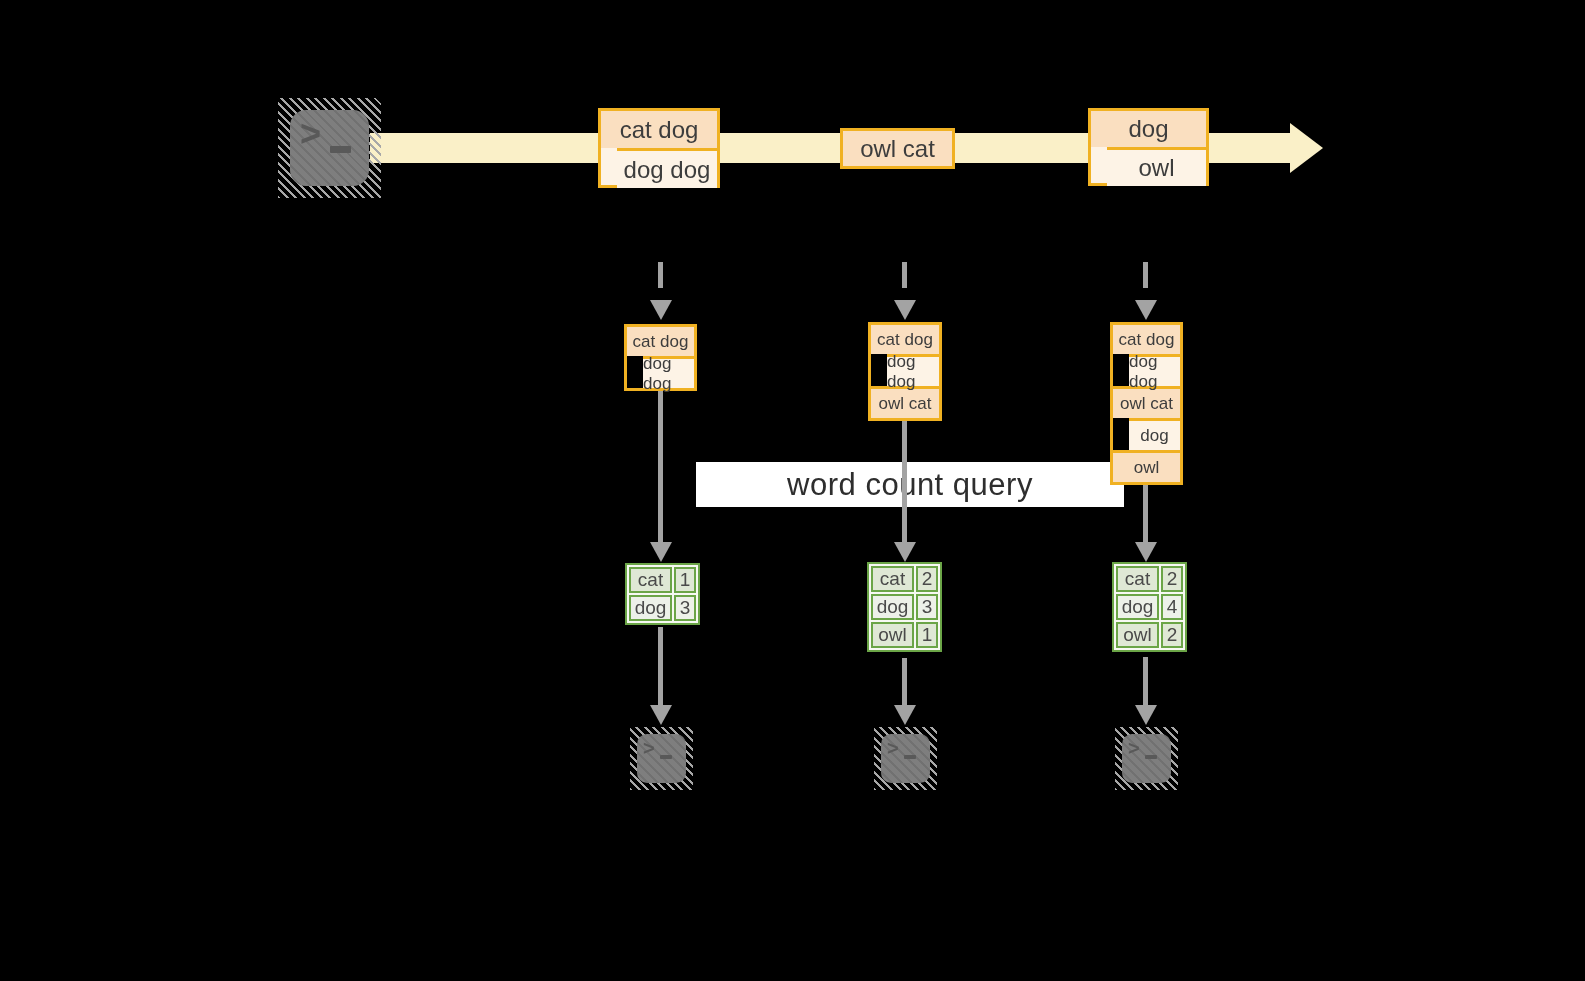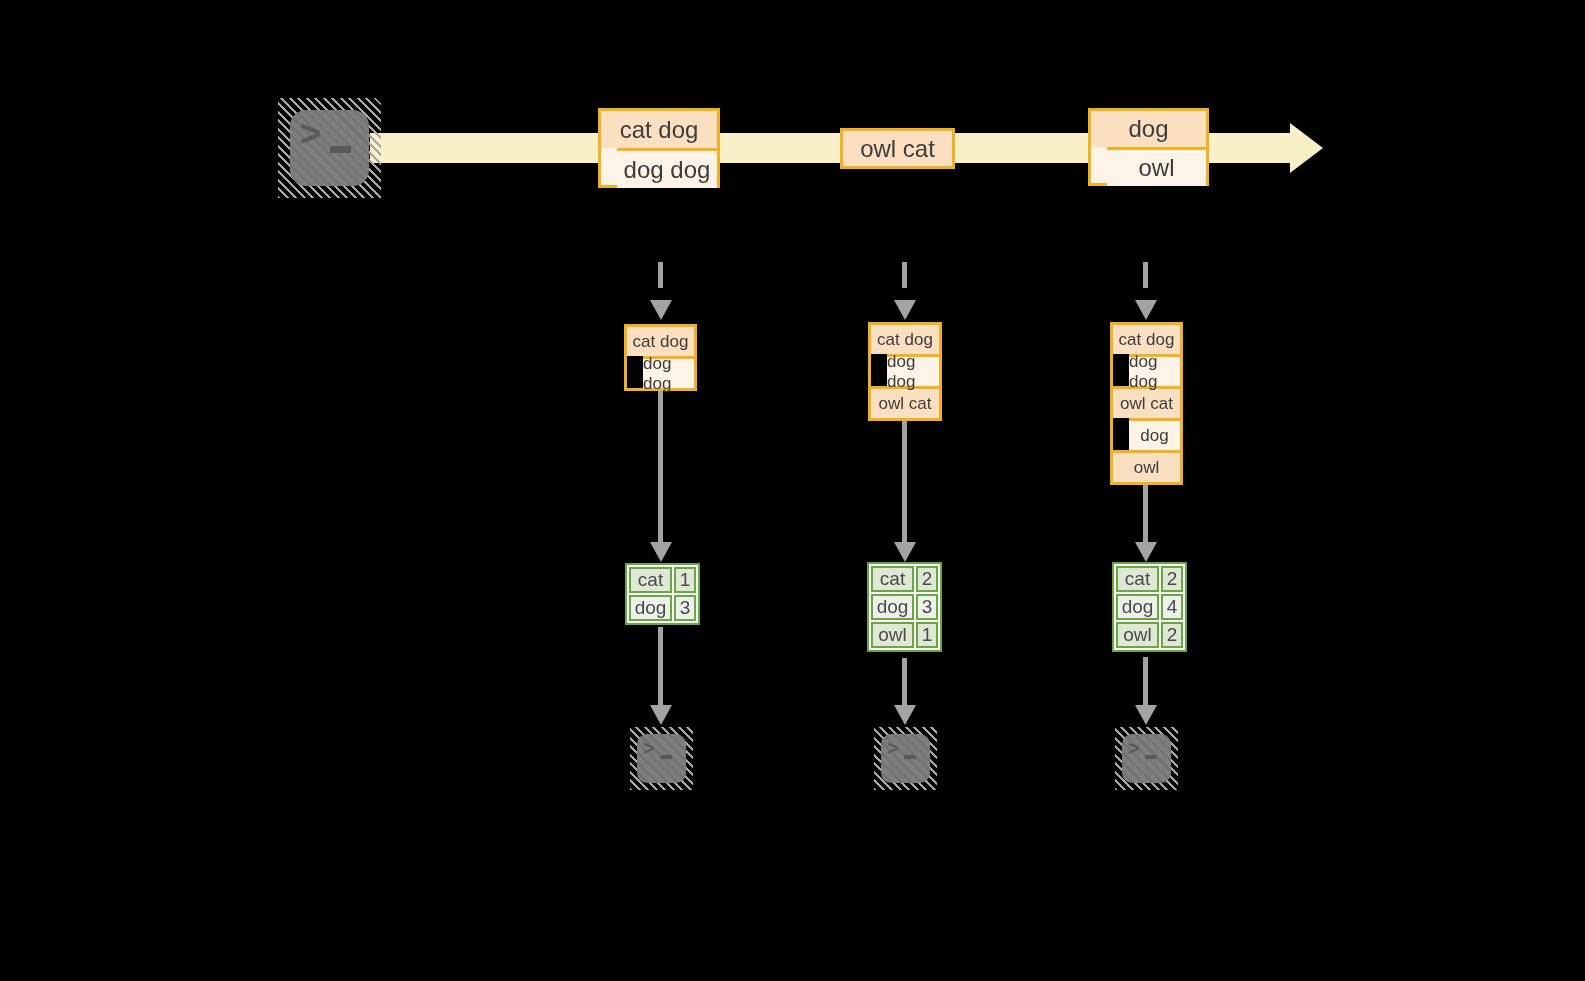--- a/index.html
+++ b/index.html
@@ -53,20 +53,21 @@
   .glight{background:#EDF1E9;}
 </style>
 </head>
 <body>
 
 <div class="canvas">
 
   <div class="stream-band"></div>
   <div class="stream-head"></div>
 
+  <div class="qlabel">word count query</div>
 
   <div class="term term-src">
     <div class="hatch"></div>
     <div class="body">
       <span class="prompt">&gt;</span>
       <span class="cursor"></span>
     </div>
   </div>
 
   <div class="ebox" style="left:598px;top:108px;width:122px;height:80px;">

